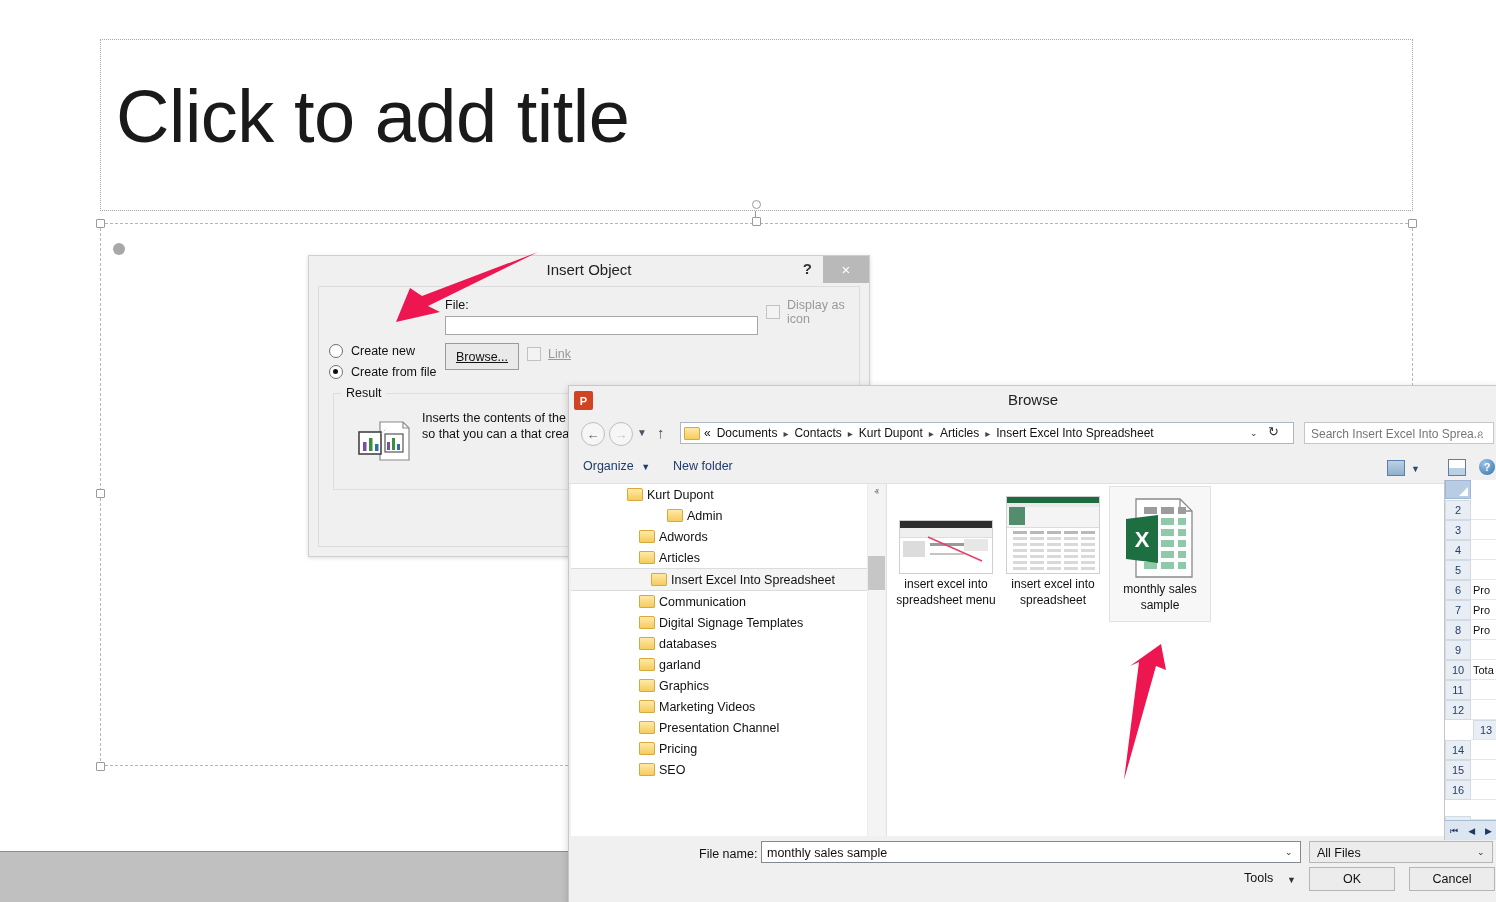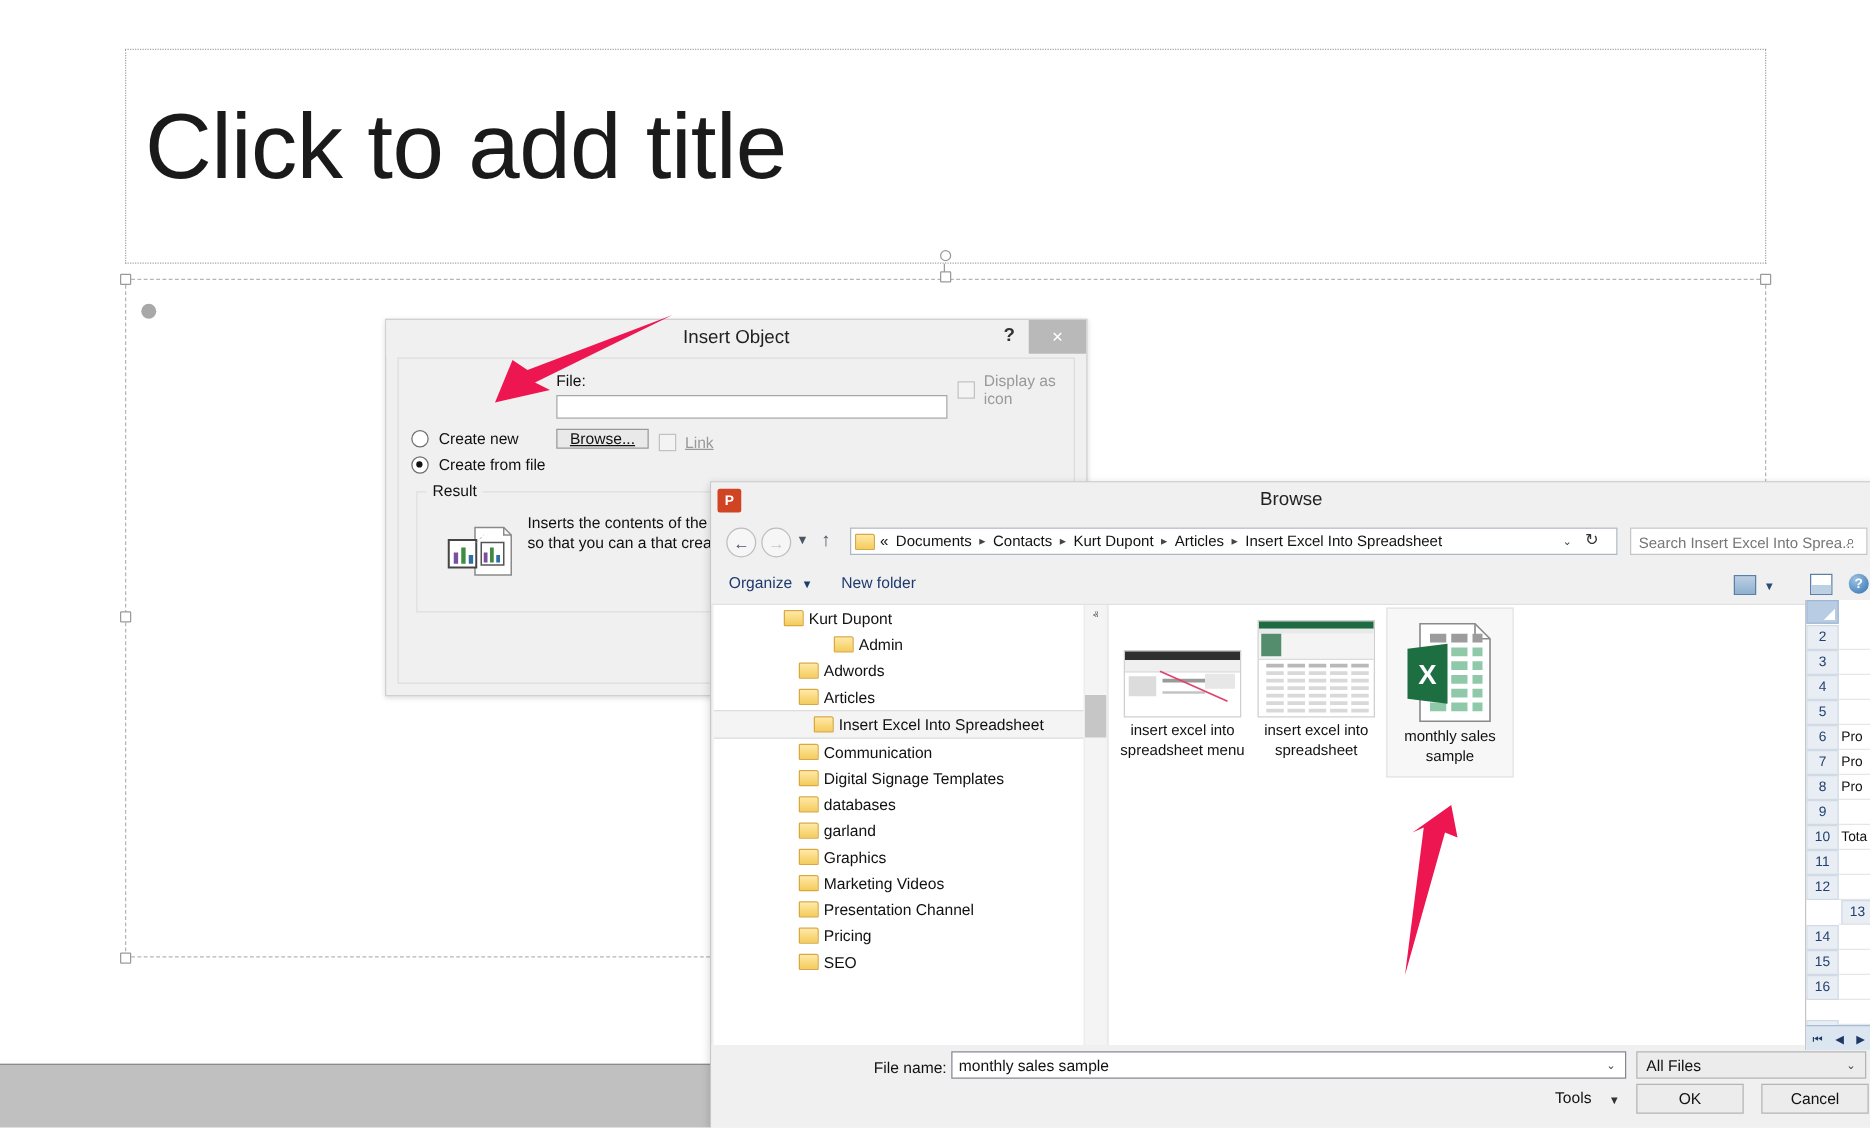--- a/index.html
+++ b/index.html
@@ -51,21 +51,21 @@
   #io-body{position:absolute;left:9px;top:30px;right:9px;bottom:9px;background:#f0f0f0;border:1px solid #dcdcdc;}
 
   .radio-row{position:absolute;display:flex;align-items:flex-start;font-size:12.5px;color:#111;}
   .radio{width:12px;height:12px;border:1px solid #6f6f6f;border-radius:50%;background:#fff;margin-right:8px;
          display:inline-block;position:relative;flex:none;}
   .radio.checked::after{content:"";position:absolute;left:2.5px;top:2.5px;width:5px;height:5px;border-radius:50%;background:#111;}
   .u{text-decoration:underline;}
 
   #file-label{position:absolute;left:126px;top:11px;font-size:12.5px;color:#111;}
   #file-input{position:absolute;left:126px;top:29px;width:313px;height:19px;background:#fff;border:1px solid #a6a6a6;box-sizing:border-box;}
-  #browse-button{position:absolute;left:126px;top:56px;width:74px;height:16px;background:#e9e9e9;border:1px solid #9a9a9a;
+  #browse-button{position:absolute;left:126px;top:56px;width:74px;height:27px;background:#e9e9e9;border:1px solid #9a9a9a;
                  font-size:12.5px;color:#111;display:flex;align-items:center;justify-content:center;box-sizing:border-box;}
   #link-box{position:absolute;left:208px;top:60px;display:flex;align-items:center;font-size:12.5px;color:#999;}
   .cbox{width:12px;height:12px;border:1px solid #c2c2c2;background:#f3f3f3;margin-right:7px;display:inline-block;flex:none;}
   #display-icon-box{position:absolute;left:447px;top:11px;display:flex;align-items:center;font-size:12.5px;color:#999;}
 
   #result-group{position:absolute;left:14px;top:106px;width:510px;height:95px;border:1px solid #dedede;}
   #result-legend{position:absolute;left:22px;top:99px;background:#f0f0f0;padding:0 5px;font-size:12.5px;color:#111;}
   #result-text{position:absolute;left:103px;top:123px;width:250px;font-size:12.5px;line-height:1.28;color:#111;}
   #result-icon{position:absolute;left:36px;top:131px;width:56px;height:46px;}
 

